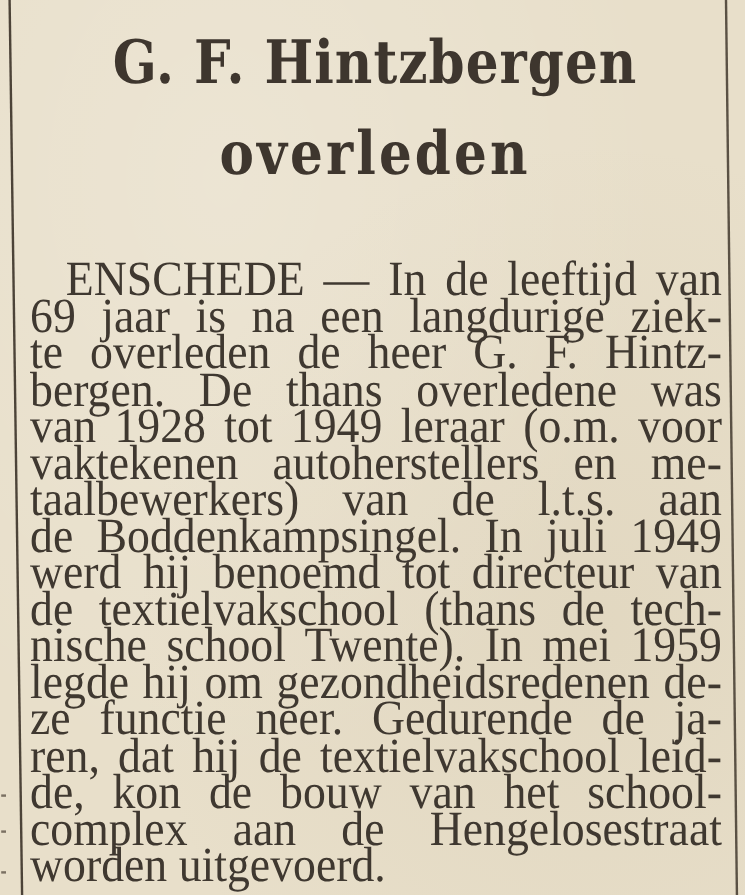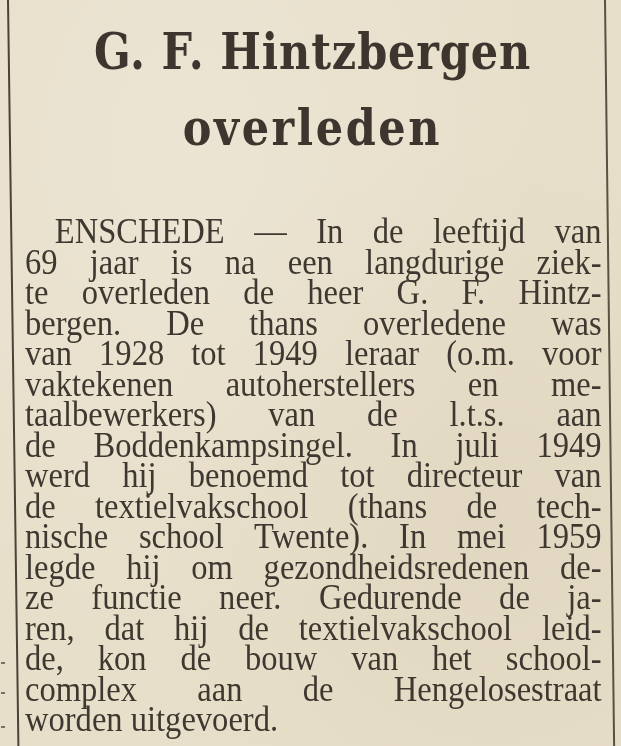--- a/index.html
+++ b/index.html
@@ -69,21 +69,21 @@
   .headline.line1 { top: 22px; font-size: 50px; line-height: 60px; }
   .headline.line2 { top: 98px; font-size: 50px; line-height: 60px; letter-spacing: 3px; }
 
   .body-text {
     position: absolute;
     left: 25px;
     top: 217px;
     width: 580px;
     font-family: "Liberation Serif", serif;
     color: #3f3830;
-    font-size: 35px;
+    font-size: 41px;
   }
   .body-line {
     height: 30.5px;
     line-height: 30.5px;
     white-space: nowrap;
     text-align: justify;
     text-align-last: justify;
     transform: scaleX(0.93);
     transform-origin: left center;
     width: 620px;

